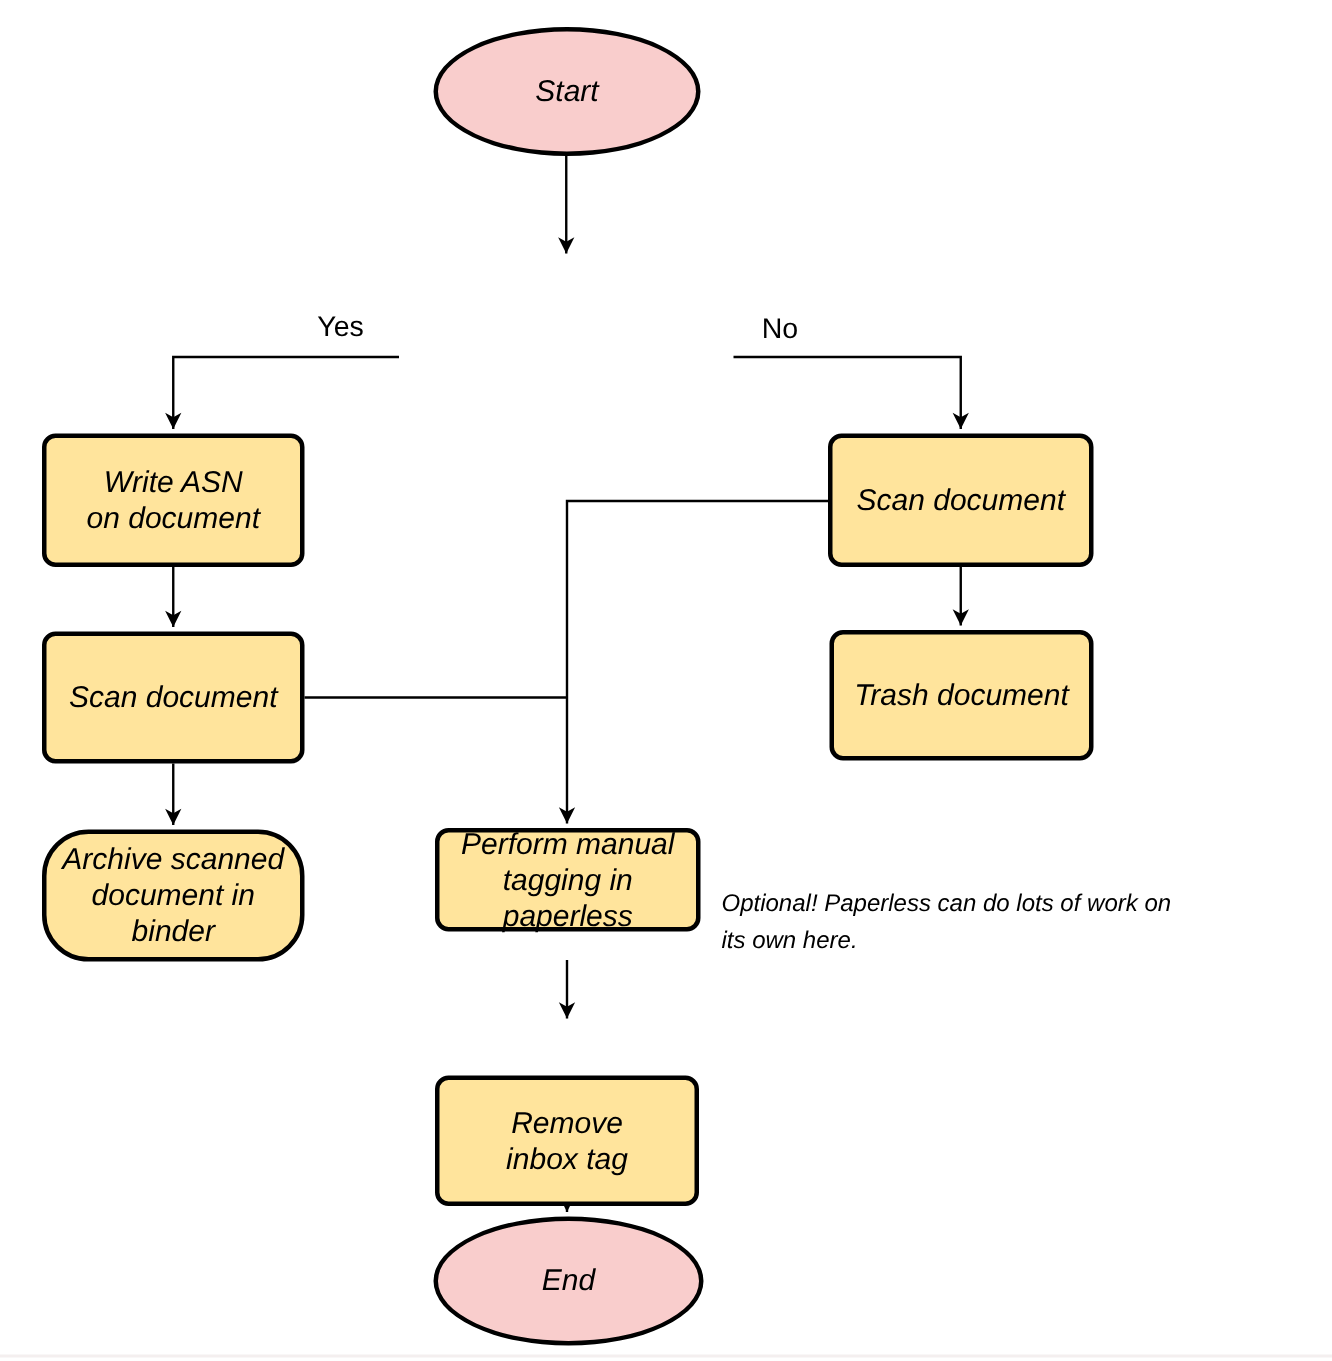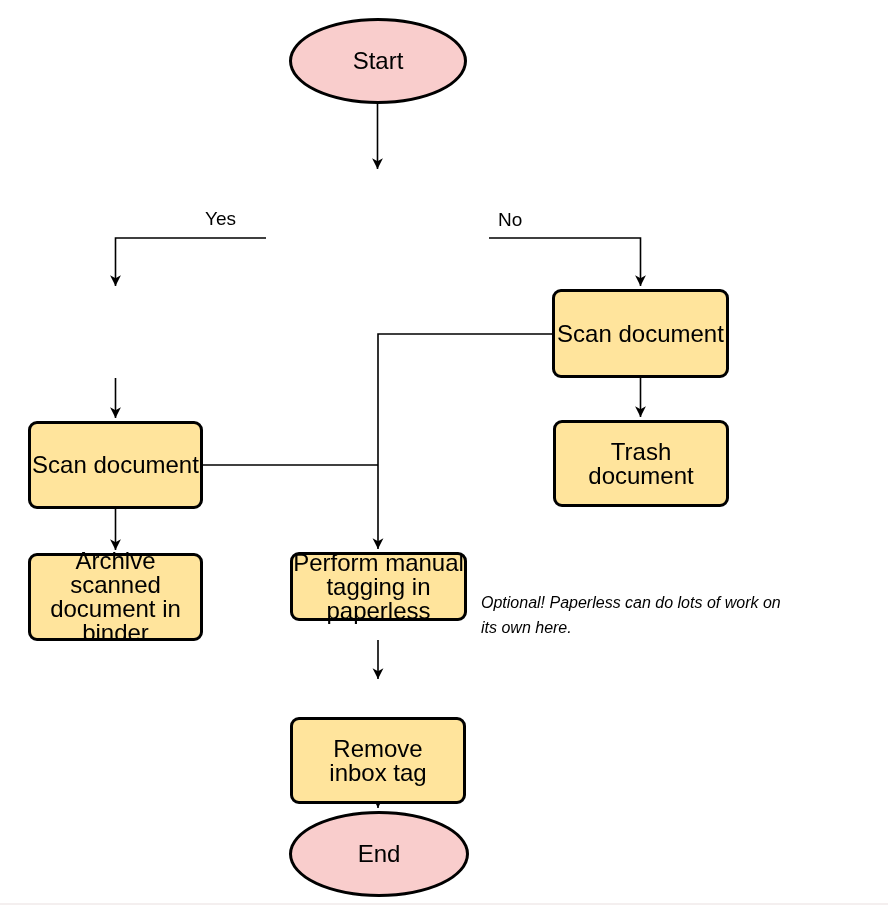--- a/index.html
+++ b/index.html
@@ -1,28 +1,28 @@
 <!DOCTYPE html>
 <html><head>
 <meta charset="utf-8">
 <style>
   html,body{margin:0;padding:0;background:#ffffff;}
   body{font-family:"Liberation Sans","DejaVu Sans",sans-serif;color:#000;}
   .canvas{position:relative;width:888px;height:907px;background:#fff;overflow:hidden;}
   svg.edges{position:absolute;left:0;top:0;z-index:1;}
   .edge{fill:none;stroke:#000;stroke-width:1.6;stroke-linejoin:miter;}
   .node{position:absolute;z-index:2;box-sizing:border-box;display:flex;align-items:center;justify-content:center;
-        text-align:center;font-size:24px;line-height:24px;}
+        text-align:center;font-size:20px;line-height:24px;font-style:italic;}
   .node .lbl{white-space:pre-line;}
   .process{background:#ffe49c;border:3px solid #000;border-radius:9px;}
   .terminal{background:#f9cdcc;border:3px solid #000;border-radius:50%;}
   .decision-wrap{background:transparent;}
   .decision-wrap svg{position:absolute;left:0;top:0;width:100%;height:100%;}
   .decision-wrap .lbl{position:relative;z-index:1;}
-  .edge-label{position:absolute;z-index:3;font-size:19px;line-height:22px;}
+  .edge-label{position:absolute;z-index:3;font-size:19px;line-height:22px;text-align:center;}
   .note{position:absolute;z-index:3;font-style:italic;font-size:16px;line-height:25px;white-space:pre-line;}
   .bottom-divider{position:absolute;left:0;top:903px;width:888px;height:2px;background:#f4efef;z-index:0;}
 </style>
 </head>
 <body>
 
 <div class="canvas">
 
   <svg class="edges" width="888" height="907" viewBox="0 0 888 907">
     <defs>
@@ -40,26 +40,30 @@
     <path class="edge" d="M203,465 L378,465"></path>
     <path class="edge" marker-end="url(#arrow)" d="M378,640 L378,679"></path>
     <path class="edge" marker-end="url(#arrow)" d="M378,770 L378,808"></path>
   </svg>
 
   <div class="node terminal" style="left: 289px; top: 18px; width: 178px; height: 86px; background: rgb(249, 205, 204);">
     <span class="lbl">Start</span>
   </div>
 
 
+  <div class="node process" style="left: 28px; top: 289px; width: 175px; height: 89px; background: rgb(255, 228, 156);">
+    <span class="lbl">Write ASN
+on document</span>
+  </div>
 
   <div class="node process" style="left: 28px; top: 421px; width: 175px; height: 88px; background: rgb(255, 228, 156);">
     <span class="lbl">Scan document</span>
   </div>
 
-  <div class="node process" style="left: 28px; top: 553px; width: 175px; height: 88px; background: rgb(255, 228, 156);">
+  <div class="node process" style="left: 28px; top: 553px; width: 175px; height: 88px; background: rgb(255, 228, 156); border-radius: 31px;">
     <span class="lbl">Archive scanned
 document in
 binder</span>
   </div>
 
   <div class="node process" style="left: 552px; top: 289px; width: 177px; height: 89px; background: rgb(255, 228, 156);">
     <span class="lbl">Scan document</span>
   </div>
 
   <div class="node process" style="left: 553px; top: 420px; width: 176px; height: 87px; background: rgb(255, 228, 156);">

